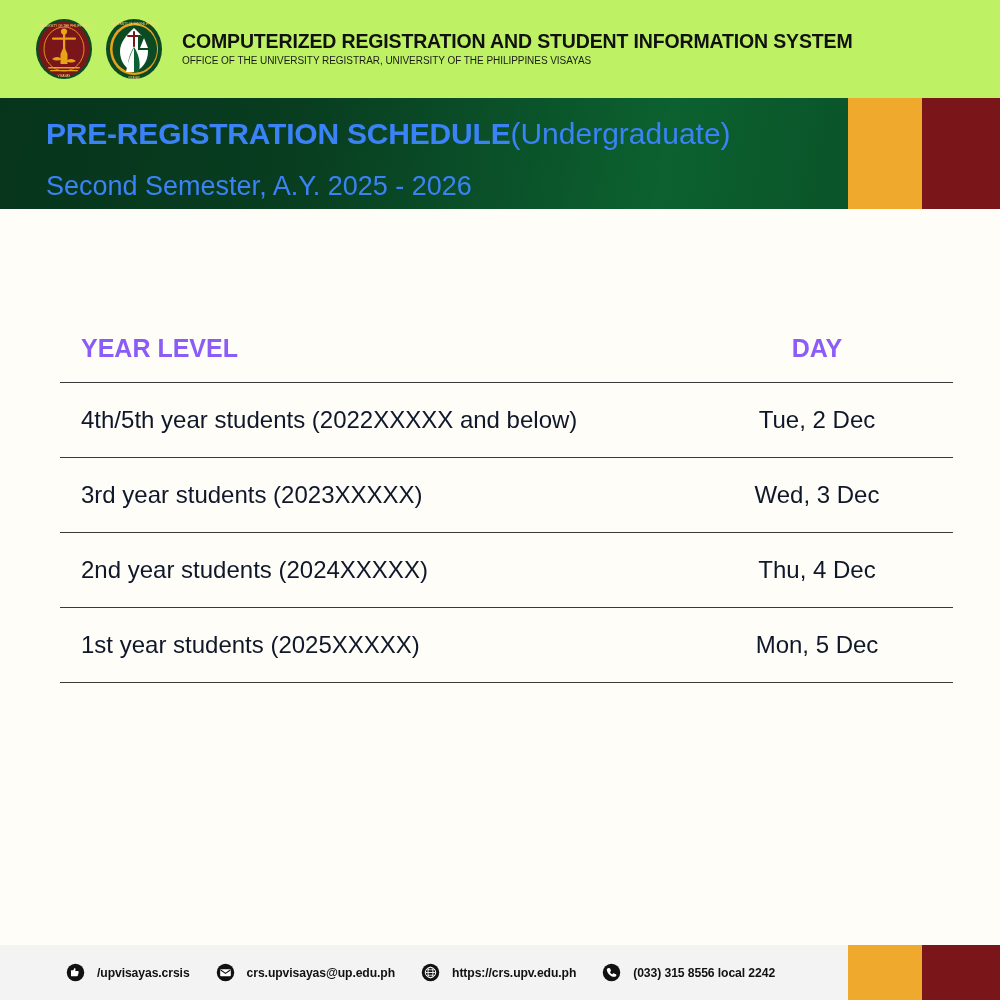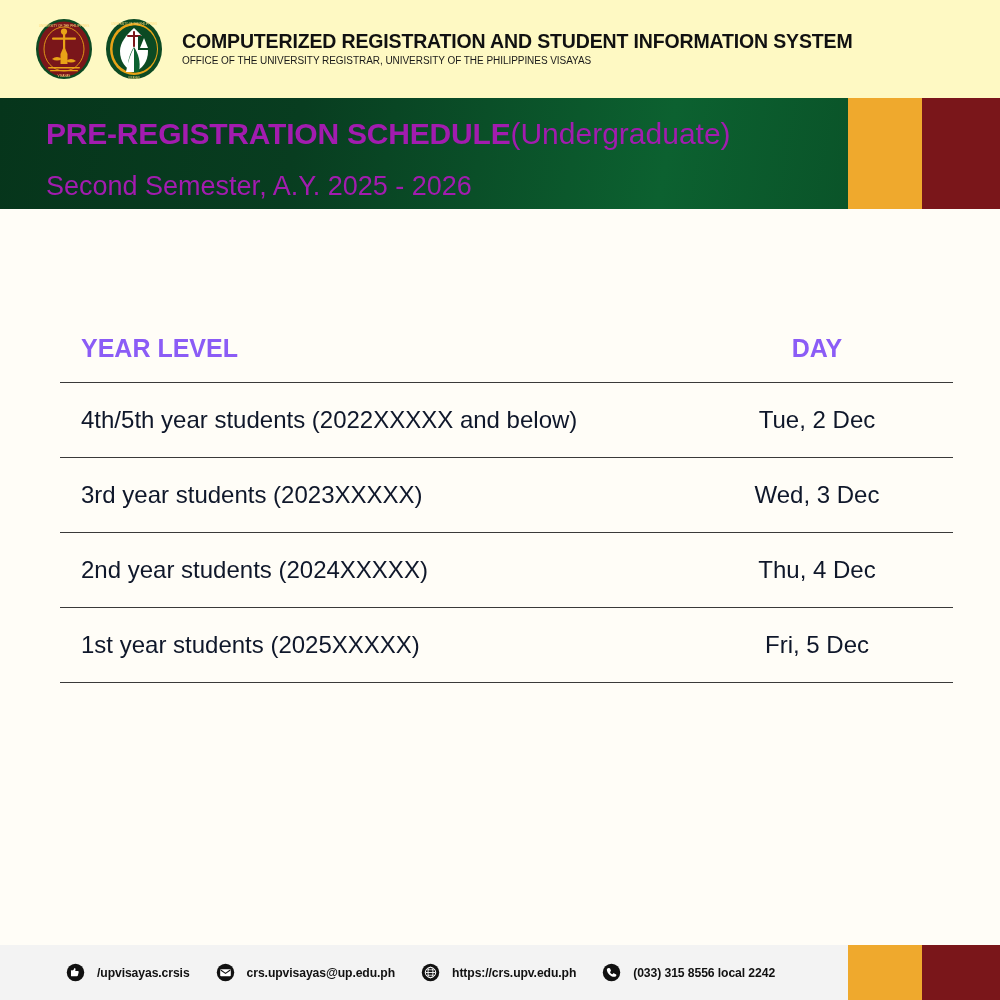--- a/index.html
+++ b/index.html
@@ -15,21 +15,21 @@
     position: relative;
   }
 
   
   .top-header {
     position: absolute;
     left: 0;
     top: 0;
     width: 1000px;
     height: 98px;
-    background: #fef9c3;
+    background: #bef264;
     display: flex;
     align-items: center;
     box-sizing: border-box;
     padding-left: 34px;
   }
   .logos {
     display: flex;
     align-items: center;
     gap: 10px;
   }
@@ -87,21 +87,21 @@
   .banner-maroon {
     position: absolute;
     left: 922px; top: 0;
     width: 78px; height: 111px;
     background: #7a161a;
   }
   .banner-text {
     position: absolute;
     left: 46px;
     top: 17px;
-    color: #a21caf;
+    color: #3b82f6;
     line-height: 1.26;
   }
   .banner-line1 {
     font-size: 30px;
     white-space: nowrap;
   }
   .banner-line1 .bold {
     font-weight: bold;
     letter-spacing: -0.2px;
   }
@@ -293,21 +293,21 @@
       <tr>
         <td class="td-year">3rd year students (2023XXXXX)</td>
         <td class="td-day">Wed, 3 Dec</td>
       </tr>
       <tr>
         <td class="td-year">2nd year students (2024XXXXX)</td>
         <td class="td-day">Thu, 4 Dec</td>
       </tr>
       <tr>
         <td class="td-year">1st year students (2025XXXXX)</td>
-        <td class="td-day">Fri, 5 Dec</td>
+        <td class="td-day">Mon, 5 Dec</td>
       </tr>
     </tbody>
   </table>
 </div>
 
 <div class="footer">
   <div class="footer-bg"></div>
   <div class="footer-yellow"></div>
   <div class="footer-maroon"></div>
 

